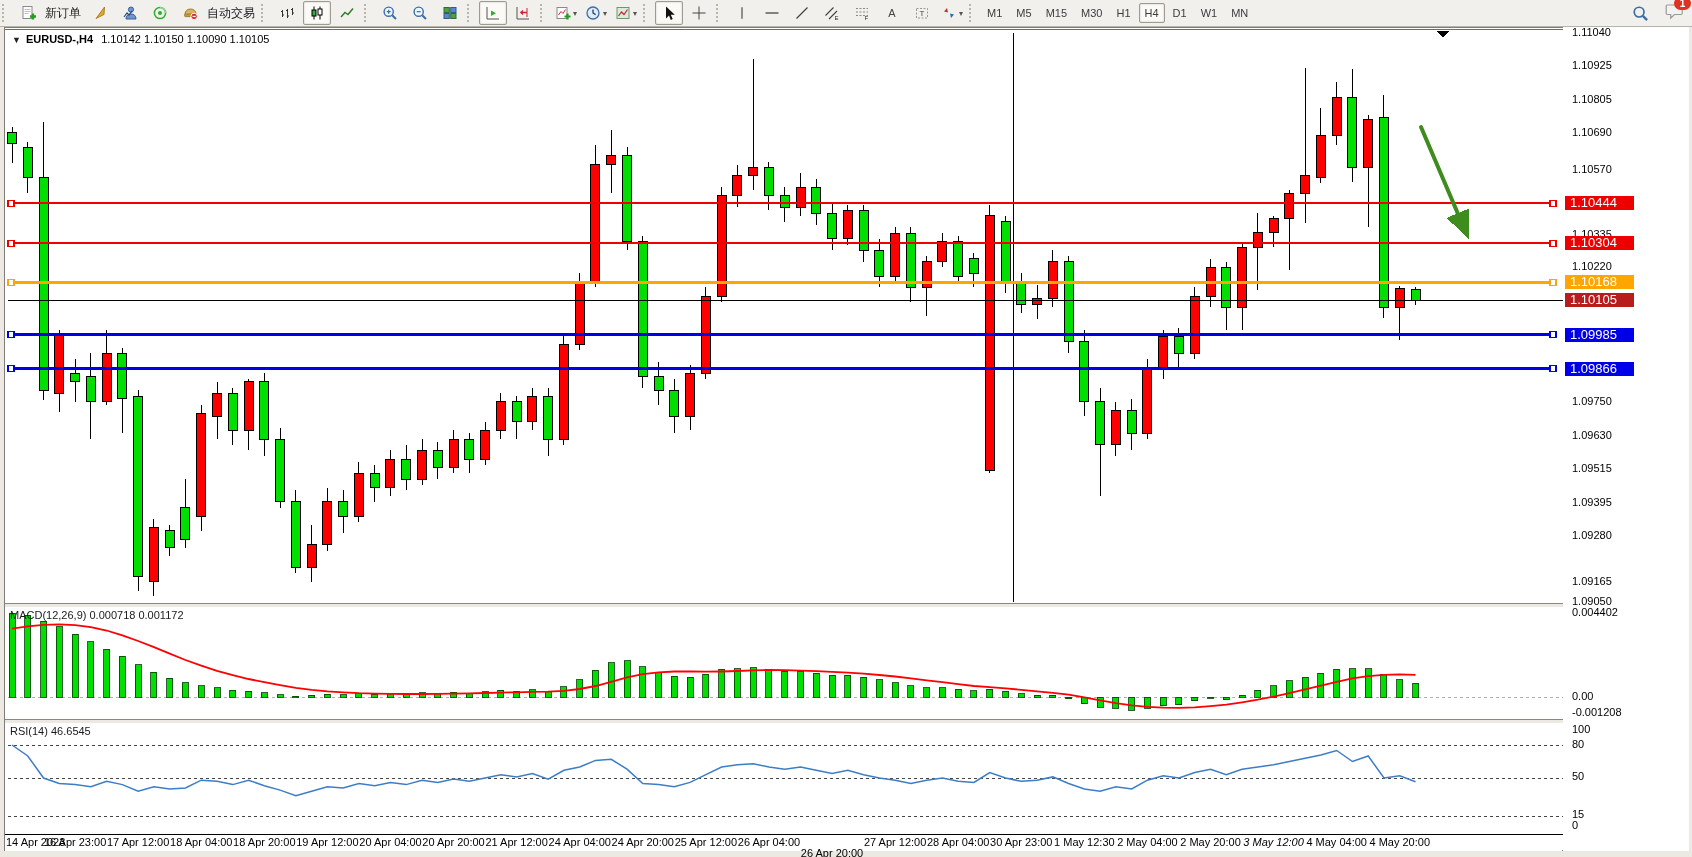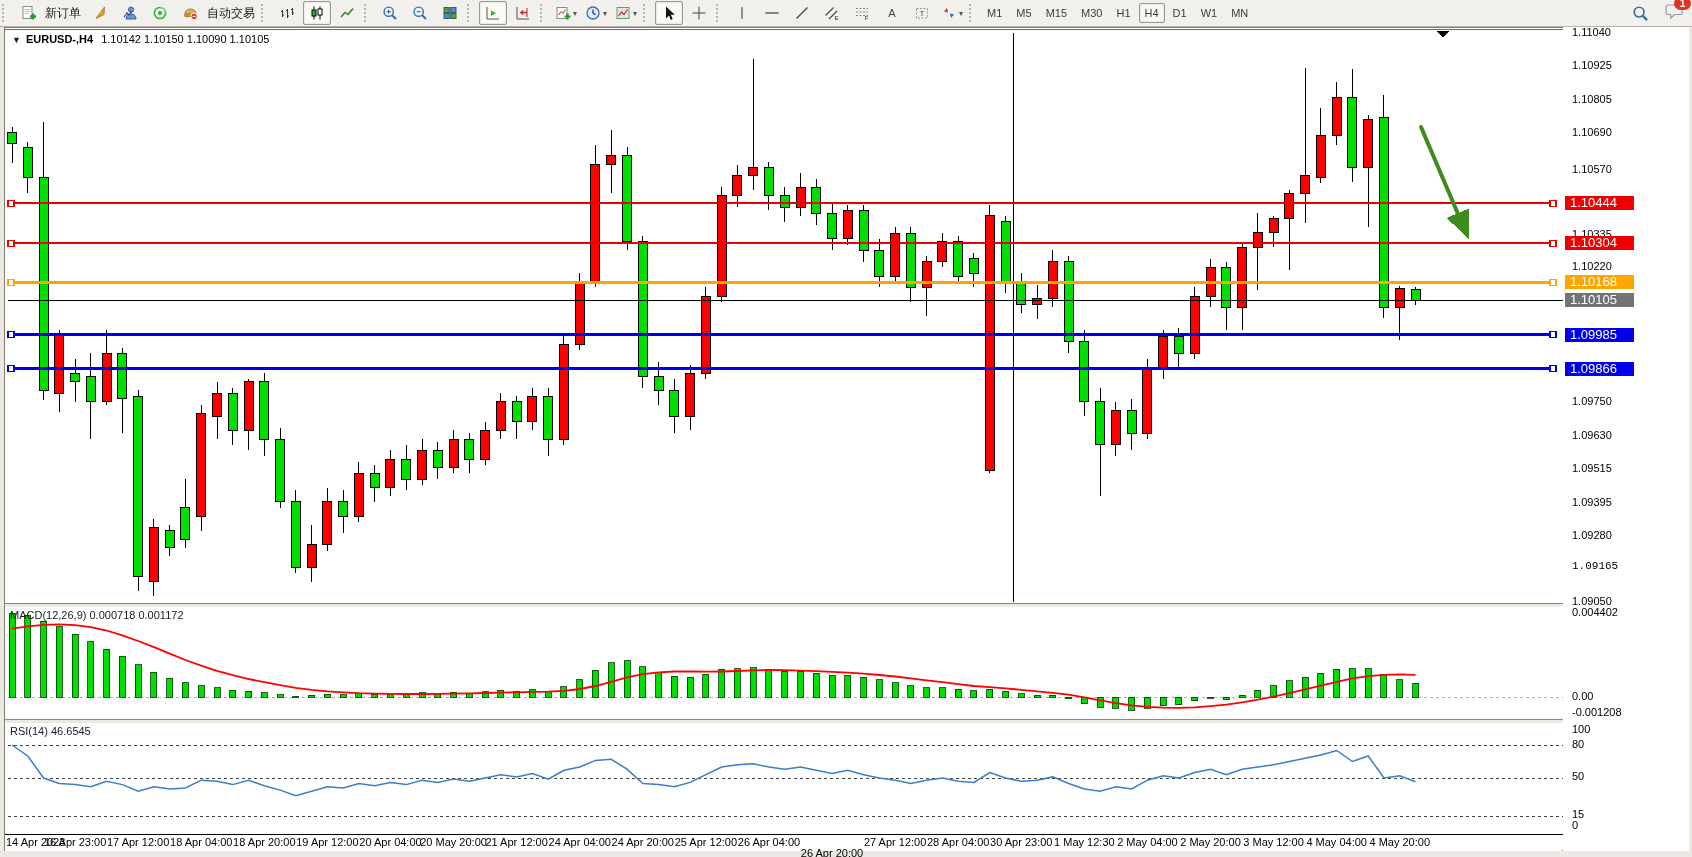--- a/index.html
+++ b/index.html
@@ -819,55 +819,55 @@
       <div class="ylab" style="top: 66.1935px;">1.10805</div>
       <div class="ylab" style="top: 99.0754px;">1.10690</div>
       <div class="ylab" style="top: 120px; margin-top: 16px;">1.10570</div>
       <div class="ylab" style="top: 200.58px;">1.10335</div>
       <div class="ylab" style="top: 233.462px;">1.10220</div>
       <div class="ylab" style="top: 367.849px;">1.09750</div>
       <div class="ylab" style="top: 402.161px;">1.09630</div>
       <div class="ylab" style="top: 435.043px;">1.09515</div>
       <div class="ylab" style="top: 469.354px;">1.09395</div>
       <div class="ylab" style="top: 502.236px;">1.09280</div>
-      <div class="ylab" style="top: 533px; font-family: Liberation Mono, monospace;">1.09165</div>
+      <div class="ylab" style="top: 548px;">1.09165</div>
       <div class="ylab" style="top: 568px;">1.09050</div>
       <div class="pbadge" style="top: 169.414px; background: rgb(238, 0, 0);">1.10444</div>
       <div class="pbadge" style="top: 209.444px; background: rgb(238, 0, 0);">1.10304</div>
       <div class="pbadge" style="top: 248.331px; background: rgb(255, 165, 0);">1.10168</div>
       <div class="pbadge" style="top: 300.656px; background: rgb(0, 0, 232);">1.09985</div>
       <div class="pbadge" style="top: 334.681px; background: rgb(0, 0, 232);">1.09866</div>
-      <div class="pbadge" style="top: 266.344px; background: #737373;">1.10105</div>
+      <div class="pbadge" style="top: 266.344px; background: #b91c1c;">1.10105</div>
       <div class="ylab" style="top: 579px;">0.004402</div>
       <div class="ylab" style="top: 663px;">0.00</div>
       <div class="ylab" style="top: 679px;">-0.001208</div>
       <div class="ylab" style="top: 696px;">100</div>
       <div class="ylab" style="top: 711px;">80</div>
       <div class="ylab" style="top: 743px;">50</div>
       <div class="ylab" style="top: 781px;">15</div>
       <div class="ylab" style="top: 792px;">0</div>
     </div>
   <div id="taxis">
       <div class="tlab" style="left: 1px;">14 Apr 2023</div>
       <div class="tlab" style="left: 70.08px; transform: translateX(-50%);">16 Apr 23:00</div>
       <div class="tlab" style="left: 133.16px; transform: translateX(-50%);">17 Apr 12:00</div>
       <div class="tlab" style="left: 196.24px; transform: translateX(-50%);">18 Apr 04:00</div>
       <div class="tlab" style="left: 259.32px; transform: translateX(-50%);">18 Apr 20:00</div>
       <div class="tlab" style="left: 322.4px; transform: translateX(-50%);">19 Apr 12:00</div>
       <div class="tlab" style="left: 385.48px; transform: translateX(-50%);">20 Apr 04:00</div>
-      <div class="tlab" style="left: 448.56px; transform: translateX(-50%);">20 May 20:00</div>
+      <div class="tlab" style="left: 448.56px; transform: translateX(-50%);">20 Apr 20:00</div>
       <div class="tlab" style="left: 511.64px; transform: translateX(-50%);">21 Apr 12:00</div>
       <div class="tlab" style="left: 574.72px; transform: translateX(-50%);">24 Apr 04:00</div>
       <div class="tlab" style="left: 637.8px; transform: translateX(-50%);">24 Apr 20:00</div>
       <div class="tlab" style="left: 700.88px; transform: translateX(-50%);">25 Apr 12:00</div>
       <div class="tlab" style="left: 763.96px; transform: translateX(-50%);">26 Apr 04:00</div>
       <div class="tlab" style="left: 827.04px; transform: translateX(-50%); margin-top: 11px;">26 Apr 20:00</div>
       <div class="tlab" style="left: 890.12px; transform: translateX(-50%);">27 Apr 12:00</div>
       <div class="tlab" style="left: 953.2px; transform: translateX(-50%);">28 Apr 04:00</div>
       <div class="tlab" style="left: 1016.28px; transform: translateX(-50%);">30 Apr 23:00</div>
       <div class="tlab" style="left: 1079.36px; transform: translateX(-50%);">1 May 12:30</div>
       <div class="tlab" style="left: 1142.44px; transform: translateX(-50%);">2 May 04:00</div>
       <div class="tlab" style="left: 1205.52px; transform: translateX(-50%);">2 May 20:00</div>
-      <div class="tlab" style="left: 1268.6px; transform: translateX(-50%);">3 May 12:00</div>
+      <div class="tlab" style="left: 1268.6px; transform: translateX(-50%); font-style: italic;">3 May 12:00</div>
       <div class="tlab" style="left: 1331.68px; transform: translateX(-50%);">4 May 04:00</div>
       <div class="tlab" style="left: 1394.76px; transform: translateX(-50%);">4 May 20:00</div>
     </div>
 </div>
 
 </body></html>

